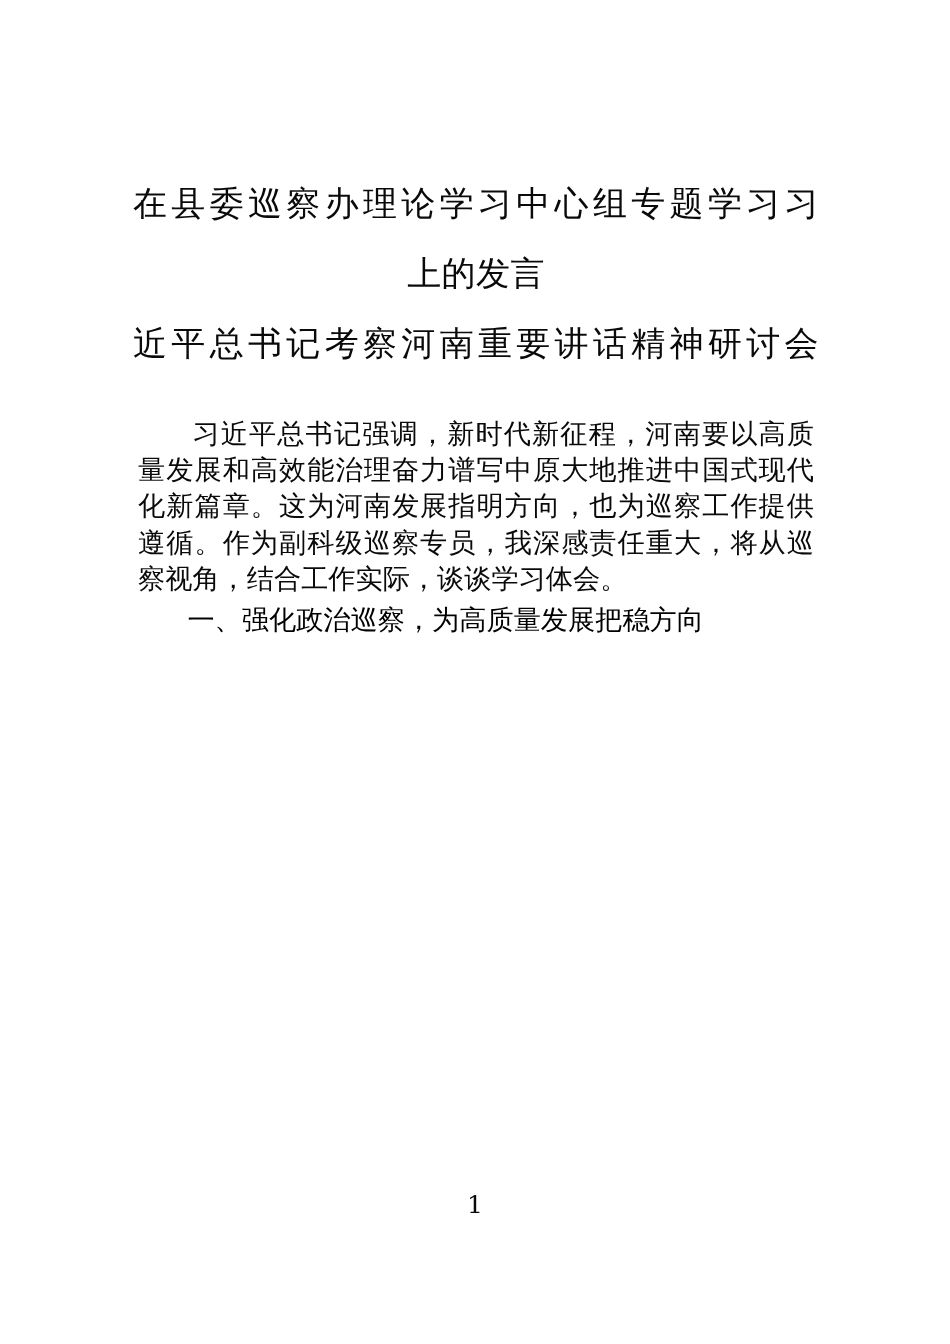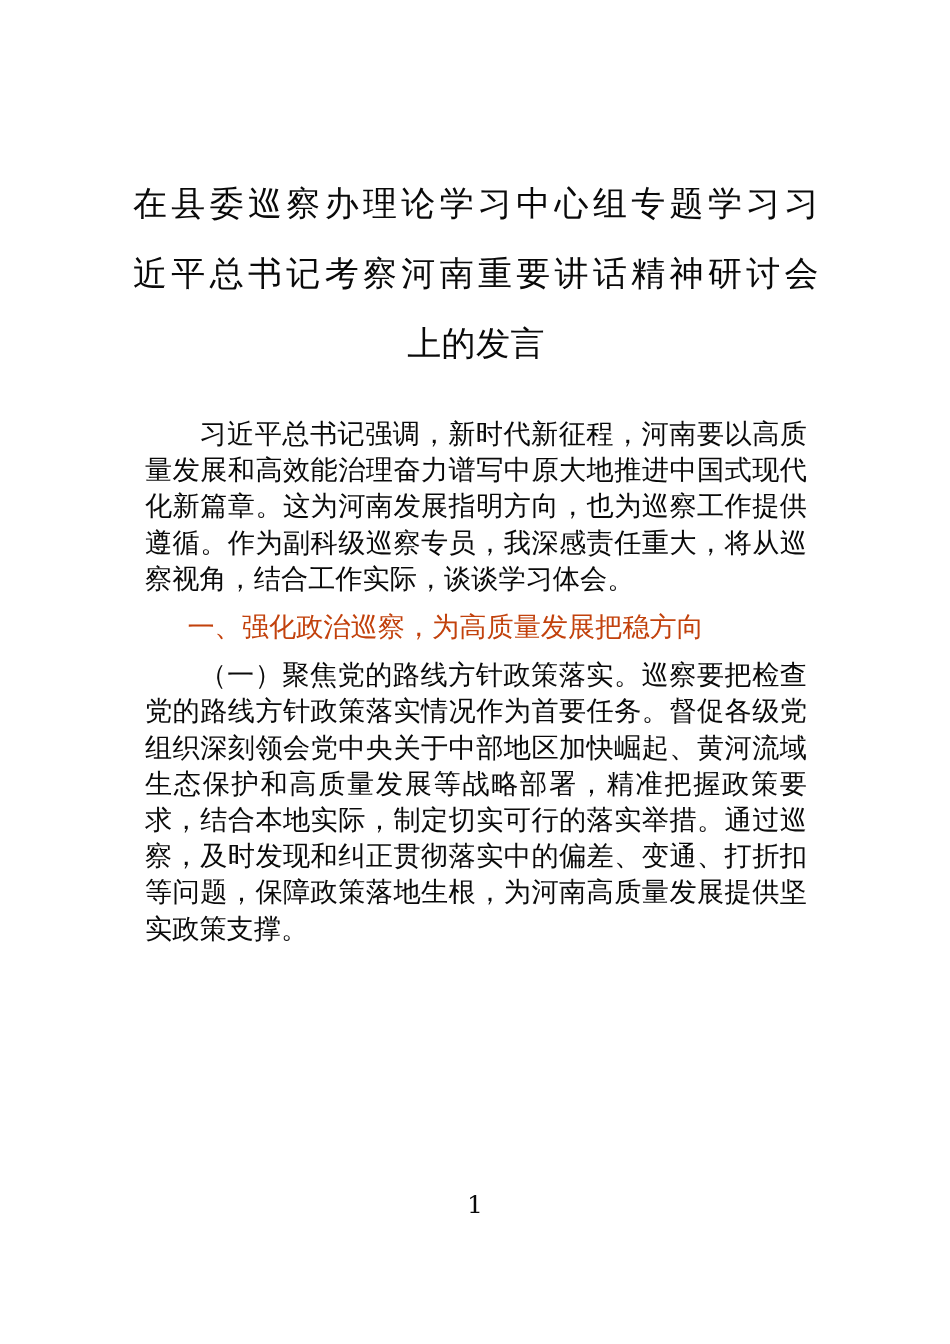--- a/index.html
+++ b/index.html
@@ -40,35 +40,35 @@
     text-align: justify;
     text-align-last: center;
   }
   .doc-title .tline.first {
     text-align-last: justify;
   }
   .body-para {
     font-size: 27.2px;
     line-height: 36.2px;
     font-weight: 400;
-    margin: 12px;
+    margin: 5px;
     text-align: justify;
     text-justify: inter-ideograph;
     text-indent: 2em;
     color: #0a0a0a;
     letter-spacing: 0;
     word-break: break-all;
   }
   .section-heading {
     font-size: 27.2px;
     line-height: 36.2px;
     font-weight: 400;
     margin: 0;
     text-indent: 2em;
-    color: #c2410c;
+    color: #000000;
     white-space: nowrap;
   }
   .page-number {
     position: absolute;
     left: 0;
     right: 0;
     top: 1190px;
     text-align: center;
     font-family: "DejaVu Serif", "Liberation Serif", serif;
     font-size: 25px;
@@ -78,29 +78,28 @@
 </style>
 </head>
 <body>
 
 <div class="page">
 
   <div class="content">
 
     <h1 class="doc-title">
       <span class="tline first">在县委巡察办理论学习中心组专题学习习</span>
+      <span class="tline">上的发言</span>
       <span class="tline first">近平总书记考察河南重要讲话精神研讨会</span>
-      <span class="tline">上的发言</span>
     </h1>
 
     <p class="body-para">习近平总书记强调，新时代新征程，河南要以高质量发展和高效能治理奋力谱写中原大地推进中国式现代化新篇章。这为河南发展指明方向，也为巡察工作提供遵循。作为副科级巡察专员，我深感责任重大，将从巡察视角，结合工作实际，谈谈学习体会。</p>
 
     <p class="section-heading">一、强化政治巡察，为高质量发展把稳方向</p>
 
 
-    <p class="body-para">（一）聚焦党的路线方针政策落实。巡察要把检查党的路线方针政策落实情况作为首要任务。督促各级党组织深刻领会党中央关于中部地区加快崛起、黄河流域生态保护和高质量发展等战略部署，精准把握政策要求，结合本地实际，制定切实可行的落实举措。通过巡察，及时发现和纠正贯彻落实中的偏差、变通、打折扣等问题，保障政策落地生根，为河南高质量发展提供坚实政策支撑。</p>
 
 
   </div>
 
   <div class="page-number">1</div>
 
 </div>
 
 </body></html>

